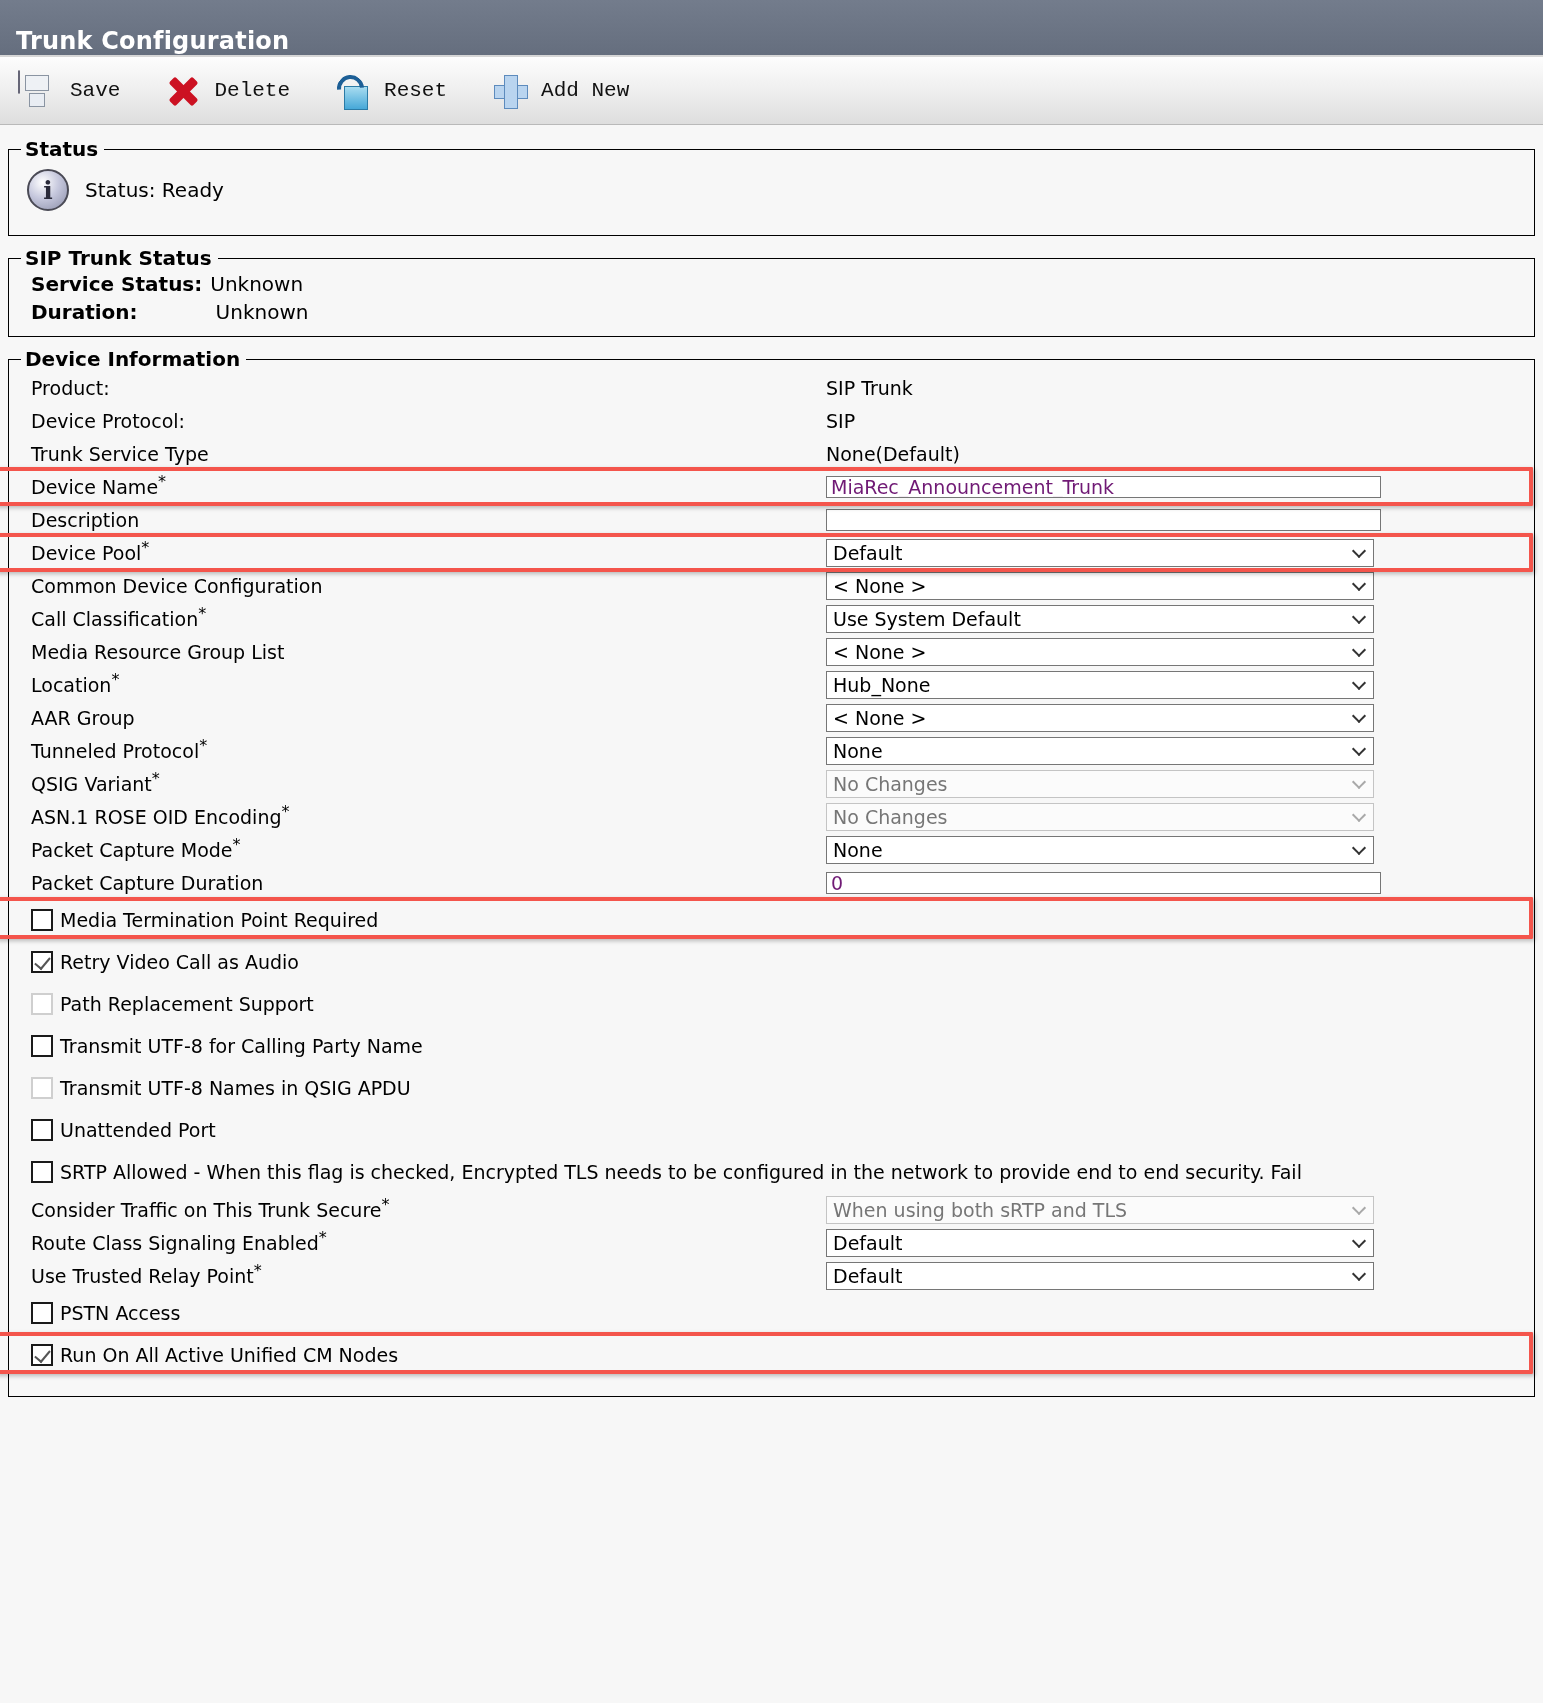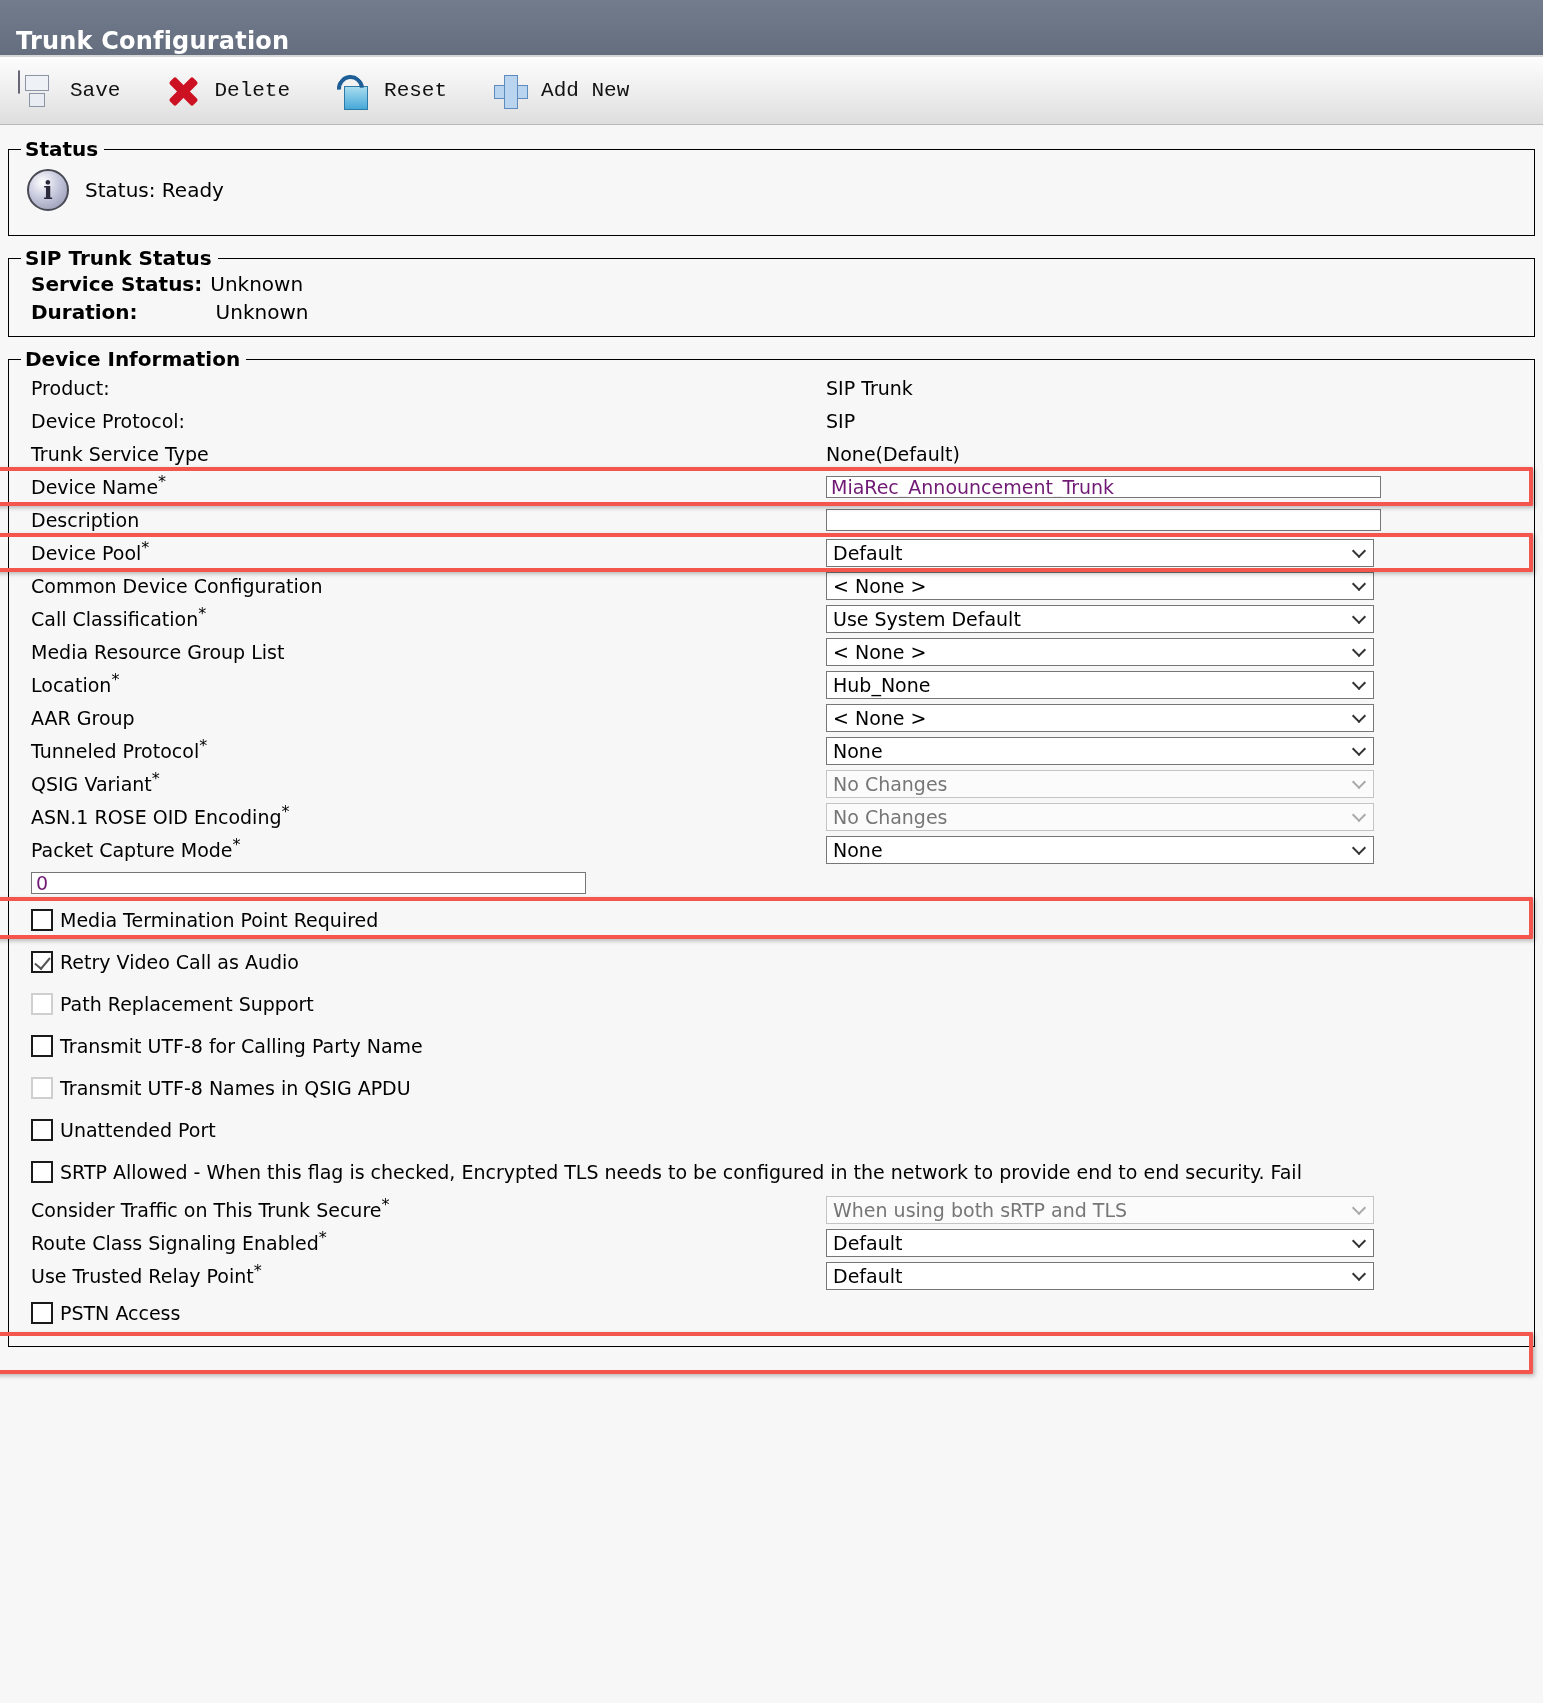--- a/index.html
+++ b/index.html
@@ -78,21 +78,21 @@
   }
   .status-txt{margin-left:16px;font-size:20px;}
 
   .sts-line{display:flex;padding:2px 0 2px 22px;font-size:20px;}
   .sts-line b{font-weight:bold;}
   .sts-key{min-width:0;}
   .sts-val{margin-left:8px;}
   .sts-line.dur .sts-val{margin-left:78px;}
 
   
-  .fs-dev{padding-bottom:12px;}
+  .fs-dev{padding-bottom:20px;}
   .rows{position:relative;}
   .row{
     display:flex;align-items:center;
     height:33px;
     position:relative;
     padding-left:22px;
     box-sizing:border-box;
   }
   .row .lab{
     width:795px;flex:none;font-size:19px;white-space:nowrap;
@@ -287,20 +287,21 @@
         </span>
       </div>
       <div class="row">
         <span class="lab">Packet Capture Mode<span class="req">*</span></span>
         <span class="sel">
           <span>None</span>
           <span class="chev"></span>
         </span>
       </div>
       <div class="row">
+        <span class="lab">Packet Capture Duration</span>
         <input class="txt" type="text" value="0" style="">
       </div>
       <div class="cbrow">
         <span class="cb"></span>
         <span class="cblab">Media Termination Point Required</span>
       </div>
       <div class="cbrow">
         <span class="cb on"></span>
         <span class="cblab">Retry Video Call as Audio</span>
       </div>
@@ -341,19 +342,23 @@
       <div class="row">
         <span class="lab">Use Trusted Relay Point<span class="req">*</span></span>
         <span class="sel">
           <span>Default</span>
           <span class="chev"></span>
         </span>
       </div>
       <div class="cbrow">
         <span class="cb"></span>
         <span class="cblab">PSTN Access</span>
+      </div>
+      <div class="cbrow">
+        <span class="cb on"></span>
+        <span class="cblab">Run On All Active Unified CM Nodes</span>
       </div>
       <div class="hl" style="left: -14px; top: 96px; width: 1538px; height: 39px;"></div>
       <div class="hl" style="left: -14px; top: 162px; width: 1538px; height: 39px;"></div>
       <div class="hl" style="left: -14px; top: 526px; width: 1538px; height: 42px;"></div>
       <div class="hl" style="left: -14px; top: 961px; width: 1538px; height: 42px;"></div>
     </div>
 </fieldset>
 
 </body></html>

